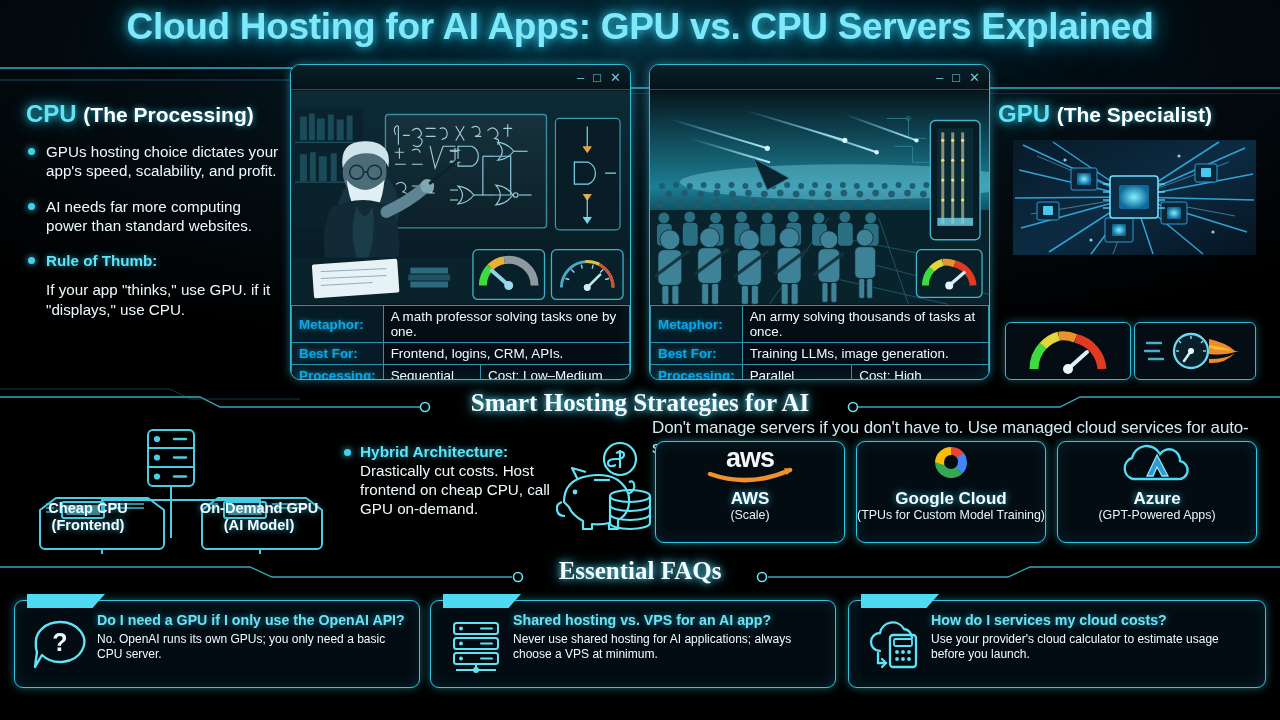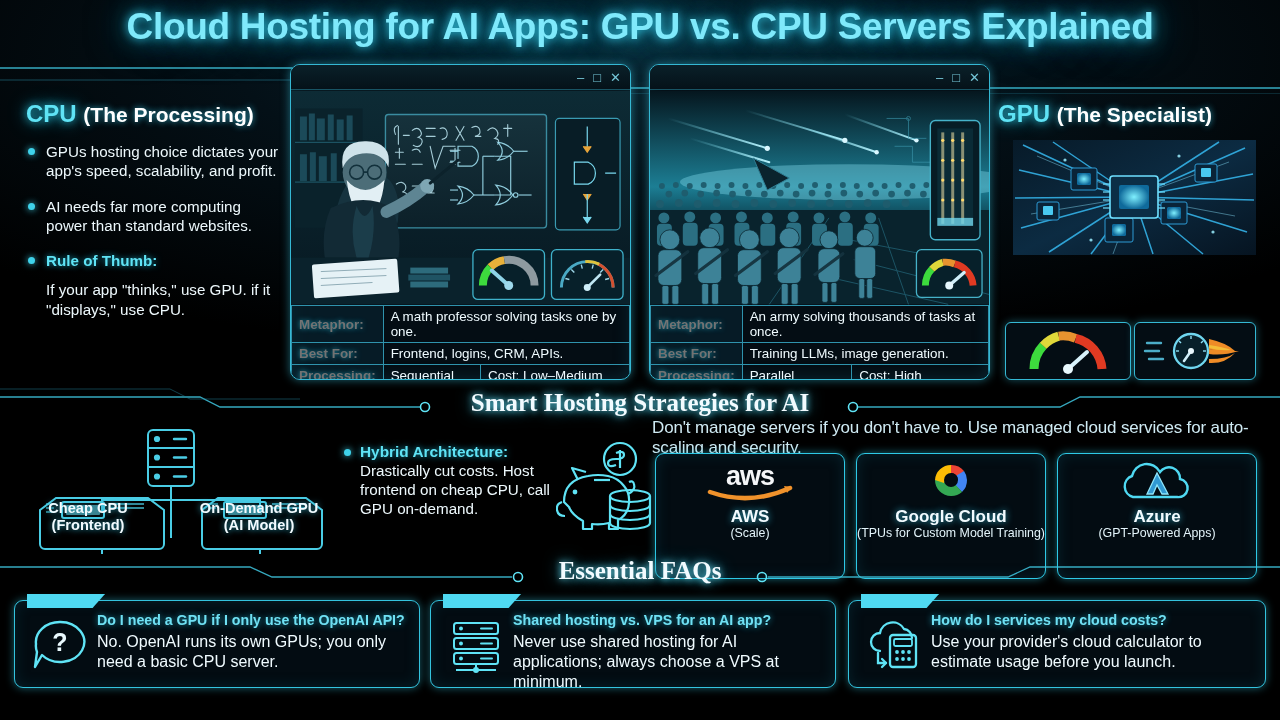--- a/index.html
+++ b/index.html
@@ -56,21 +56,21 @@
   .win-ctrls span { opacity:.92; }
   .win-body { position:relative; }
 
   
   .illus { width:100%; display:block; }
 
   
   table.spec { width:100%; border-collapse:collapse; font-size:13.4px; }
   table.spec td { border:1px solid #2f93ad; padding:3px 7px; vertical-align:middle;
     color:#f0fbff; }
-  table.spec td.k { color:#737373; font-weight:bold; width:72px; white-space:nowrap;
+  table.spec td.k { color:#0ea5e9; font-weight:bold; width:72px; white-space:nowrap;
     text-shadow:0 0 5px #1b94ad; background:rgba(10,40,52,.55); }
 
   
   .gauge-box { border:1.6px solid #35b8d4; border-radius:6px; background:#040d14;
     box-shadow:0 0 8px rgba(53,184,212,.45); display:flex; align-items:center;
     justify-content:center; }
 
   
   .sec-head { position:absolute; width:1280px; left:0; text-align:center;
     font-size:25px; font-weight:bold;font-family:Liberation Serif, serif; }
@@ -81,43 +81,43 @@
   #hybrid .h-title { color:#5fe3f5; font-weight:bold; font-size:15.4px;
     text-shadow:0 0 6px #1c9fba; }
   #hybrid .h-body { font-size:15.2px; line-height:1.26; color:#edf8fc; }
   #hybrid .dot { position:absolute; left:4px; top:6px; width:7px; height:7px;
     border-radius:50%; background:#3fd2ea; box-shadow:0 0 7px #3fd2ea; }
   #hybrid .inner { padding-left:20px; }
 
   #cloud-note { position:absolute; left:652px; top:418px; width:612px;
     font-size:17px; color:#cfeaf3; letter-spacing:-0.15px; }
 
-  .cloud-card { position:absolute; top:453px; height:126px;
+  .cloud-card { position:absolute; top:441px; height:102px;
     border:1.7px solid #2ec9e6; border-radius:9px; background:#030c12;
     box-shadow:0 0 9px rgba(46,201,230,.5), inset 0 0 14px rgba(12,70,88,.4);
     display:flex; flex-direction:column; align-items:center; justify-content:flex-start;
-    padding-top:6px; }
+    }
   .cc-logo { height:46px; display:flex; align-items:center; justify-content:center; }
   .cc-name { font-size:17px; font-weight:bold; color:#f2fbff;
     text-shadow:0 0 7px #2fa9c6; margin-top:1px; }
   .cc-sub { font-size:12.4px; color:#e3f4fa; margin-top:-1px; white-space:nowrap; }
 
   
   .faq { position:absolute; top:600px; height:88px;
     border:1.6px solid #34c3de; border-radius:9px; background:#030c12;
     box-shadow:0 0 9px rgba(52,195,222,.5), inset 0 0 14px rgba(10,64,80,.4); }
   .faq .tab { position:absolute; left:12px; top:-7px; width:78px; height:14px;
     background:#4fd9f2; box-shadow:0 0 10px #4fd9f2;
     clip-path:polygon(0 0,100% 0,84% 100%,0 100%); }
   .faq .ficon { position:absolute; left:14px; top:14px; width:62px; height:60px;
     display:flex; align-items:center; justify-content:center; }
   .faq .ftext { position:absolute; left:82px; top:10px; right:12px; }
   .faq .q { font-size:14.2px; font-weight:bold; color:#6fe0f3;
     text-shadow:0 0 6px #1b94ad; line-height:1.35; }
-  .faq .a { font-size:16px; color:#f0fbff; line-height:1.25; margin-top:2px; }
+  .faq .a { font-size:12px; color:#f0fbff; line-height:1.25; margin-top:2px; }
 </style>
 </head>
 <body>
 
 <div id="title">Cloud Hosting for AI Apps: GPU vs. CPU Servers Explained</div>
 
 <svg id="hdr-divider" viewBox="0 0 1280 34" preserveAspectRatio="none">
   <path d="M0 8 H355 L385 28 H1280" fill="none" stroke="#3fc7e0" stroke-width="1.4" opacity="0.85"></path>
   <path d="M0 20 H368 L398 34 H1280" fill="none" stroke="#2a8ca3" stroke-width="1" opacity="0.5"></path>
 </svg>

